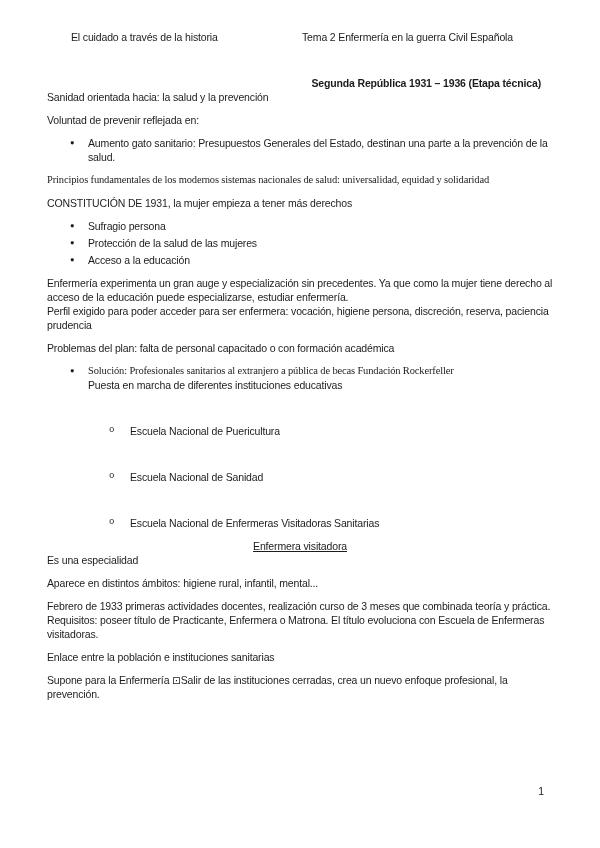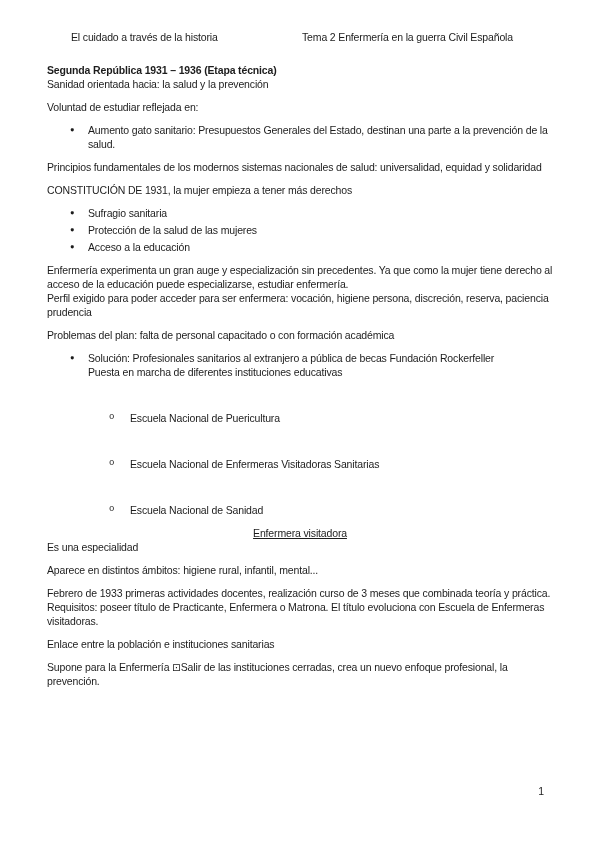--- a/index.html
+++ b/index.html
@@ -13,29 +13,29 @@
     padding: 30px 47px 0 47px;
     font-family: "Liberation Sans", "DejaVu Sans", sans-serif;
     font-size: 10.5px;
     line-height: 14px;
     letter-spacing: -0.15px;
     color: #1c1c1c;
     overflow: hidden;
   }
   .header-row {
     display: flex;
-    margin-bottom: 19px;
+    margin-bottom: 32px;
     padding-left: 24px;
   }
   .header-left { width: 231px; flex: 0 0 231px; }
   .header-right { flex: 1; }
   p { margin: 0 0 9px 0; }
   p.tight { margin-bottom: 0; }
-  .title { font-weight: bold; margin: 0; }
-  .nowrap { white-space: nowrap; }
+  .title { font-weight: bold; margin: 12px; text-align: right; }
+  .nowrap { white-space: nowrap; font-family: Liberation Serif, serif; }
   .underline { text-decoration: underline; text-align: center; }
   ul { list-style: none; margin: 0 0 9px 0; padding: 0; }
   ul.l1 > li { position: relative; padding-left: 41px; margin-bottom: 3px; }
   ul.l1 > li::before {
     content: "\25CF";
     position: absolute;
     left: 23px;
     top: 0px;
     font-size: 7.5px;
   }
@@ -62,49 +62,49 @@
 
   <div class="header-row">
     <span class="header-left">El cuidado a través de la historia</span>
     <span class="header-right">Tema 2 Enfermería en la guerra Civil Española</span>
   </div>
 
   <p class="title tight">Segunda República 1931 – 1936 (Etapa técnica)</p>
 
   <p>Sanidad orientada hacia: la salud y la prevención</p>
 
-  <p>Voluntad de estudiar reflejada en:</p>
+  <p>Voluntad de prevenir reflejada en:</p>
 
   <ul class="l1">
     <li><span>Aumento gato sanitario: Presupuestos Generales del Estado, destinan una parte a la prevención de la salud.</span></li>
   </ul>
 
   <p class="nowrap">Principios fundamentales de los modernos sistemas nacionales de salud: universalidad, equidad y solidaridad</p>
 
   <p>CONSTITUCIÓN DE 1931, la mujer empieza a tener más derechos</p>
 
   <ul class="l1">
-    <li><span>Sufragio sanitaria</span></li>
+    <li><span>Sufragio persona</span></li>
     <li><span>Protección de la salud de las mujeres</span></li>
     <li><span>Acceso a la educación</span></li>
   </ul>
 
   <p><span>Enfermería experimenta un gran auge y especialización sin precedentes. Ya que como la mujer tiene derecho al acceso de la educación puede especializarse, estudiar enfermería.</span><br><span>Perfil exigido para poder acceder para ser enfermera: vocación, higiene persona, discreción, reserva, paciencia prudencia</span></p>
 
 
   <p>Problemas del plan: falta de personal capacitado o con formación académica</p>
 
   <ul class="l1">
     <li>
       <div class="nowrap">Solución: Profesionales sanitarios al extranjero a pública de becas Fundación Rockerfeller</div>
       <div>Puesta en marcha de diferentes instituciones educativas</div>
       <ul class="l2">
         <li><span>Escuela Nacional de Puericultura</span></li>
+        <li><span>Escuela Nacional de Sanidad</span></li>
         <li><span>Escuela Nacional de Enfermeras Visitadoras Sanitarias</span></li>
-        <li><span>Escuela Nacional de Sanidad</span></li>
       </ul>
     </li>
   </ul>
 
   <p class="tight underline">Enfermera visitadora</p>
   <p>Es una especialidad</p>
 
   <p>Aparece en distintos ámbitos: higiene rural, infantil, mental...</p>
 
   <p><span>Febrero de 1933 primeras actividades docentes, realización curso de 3 meses que combinada teoría y práctica.</span><br><span>Requisitos: poseer título de Practicante, Enfermera o Matrona. El título evoluciona con Escuela de Enfermeras visitadoras.</span></p>

